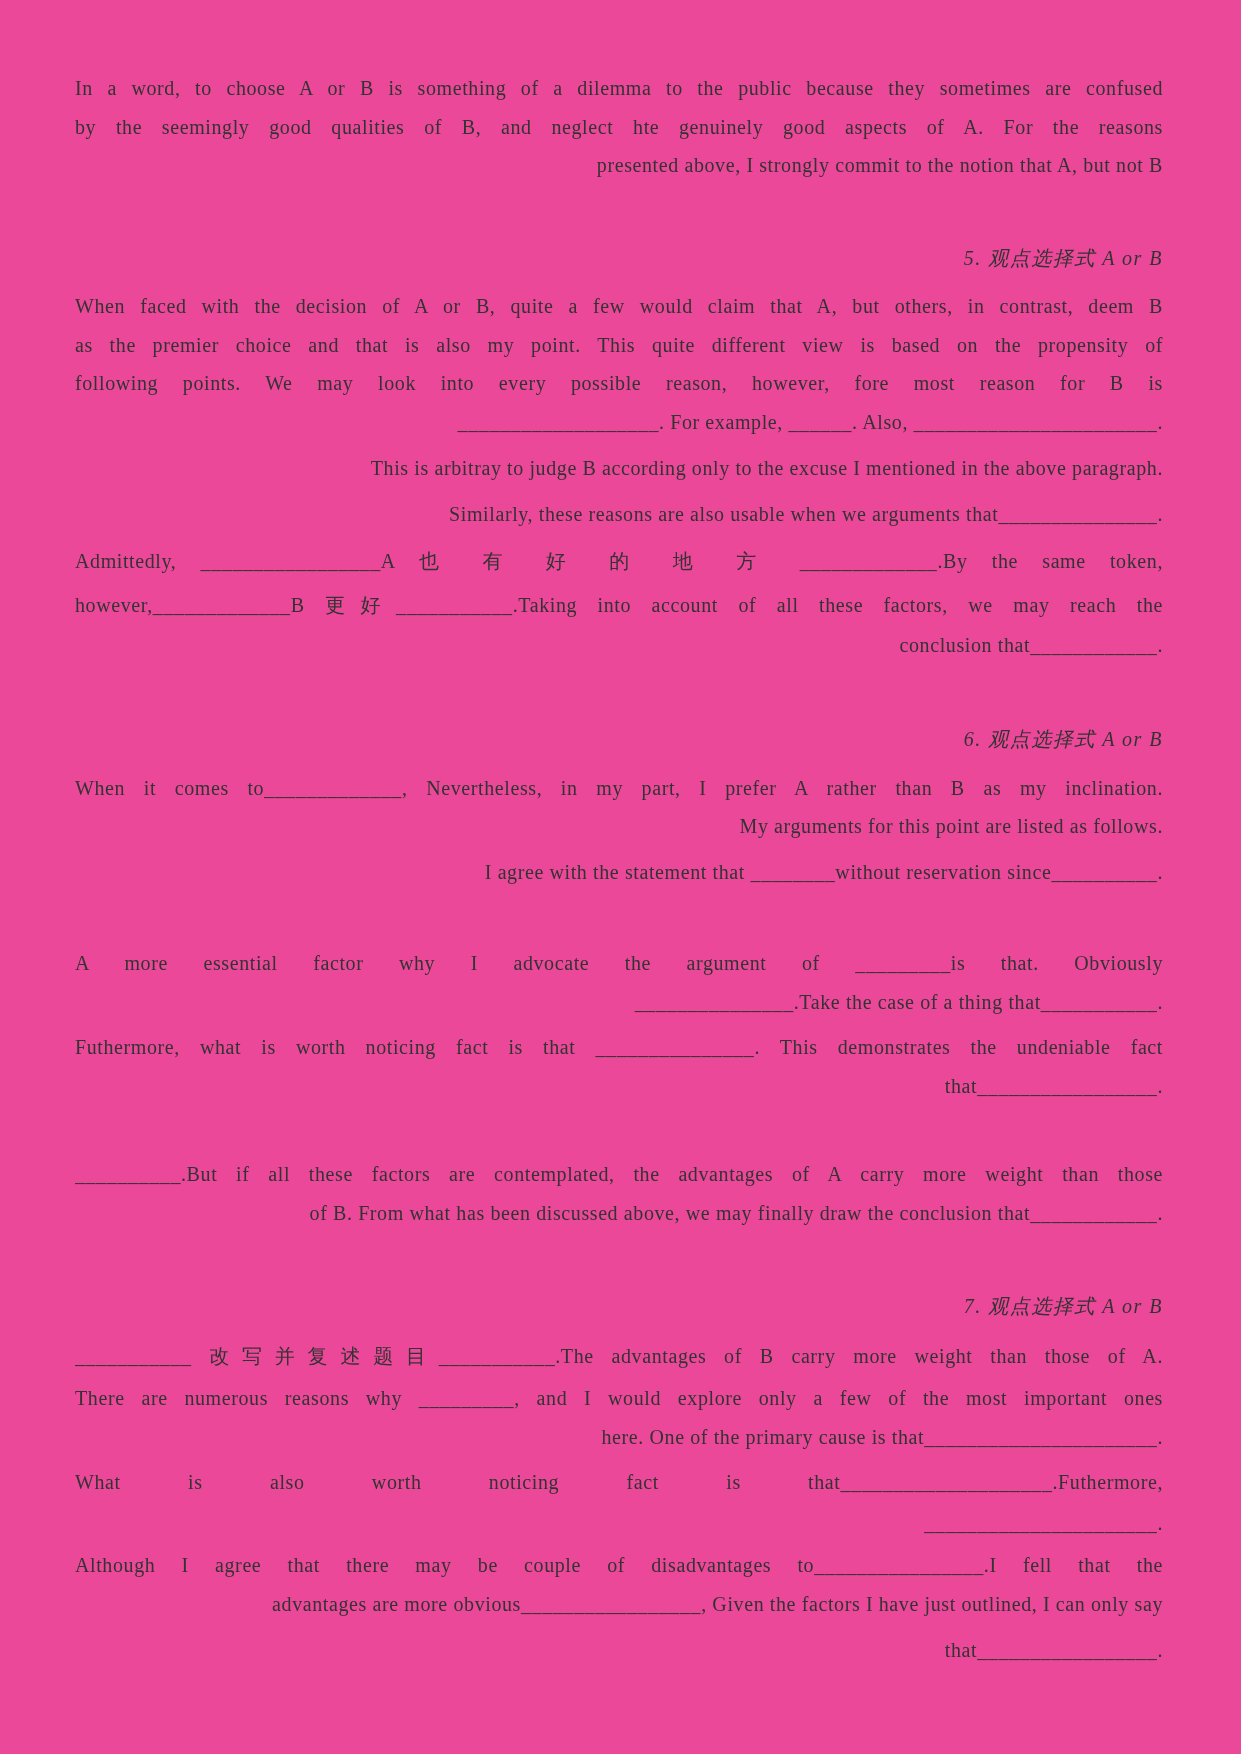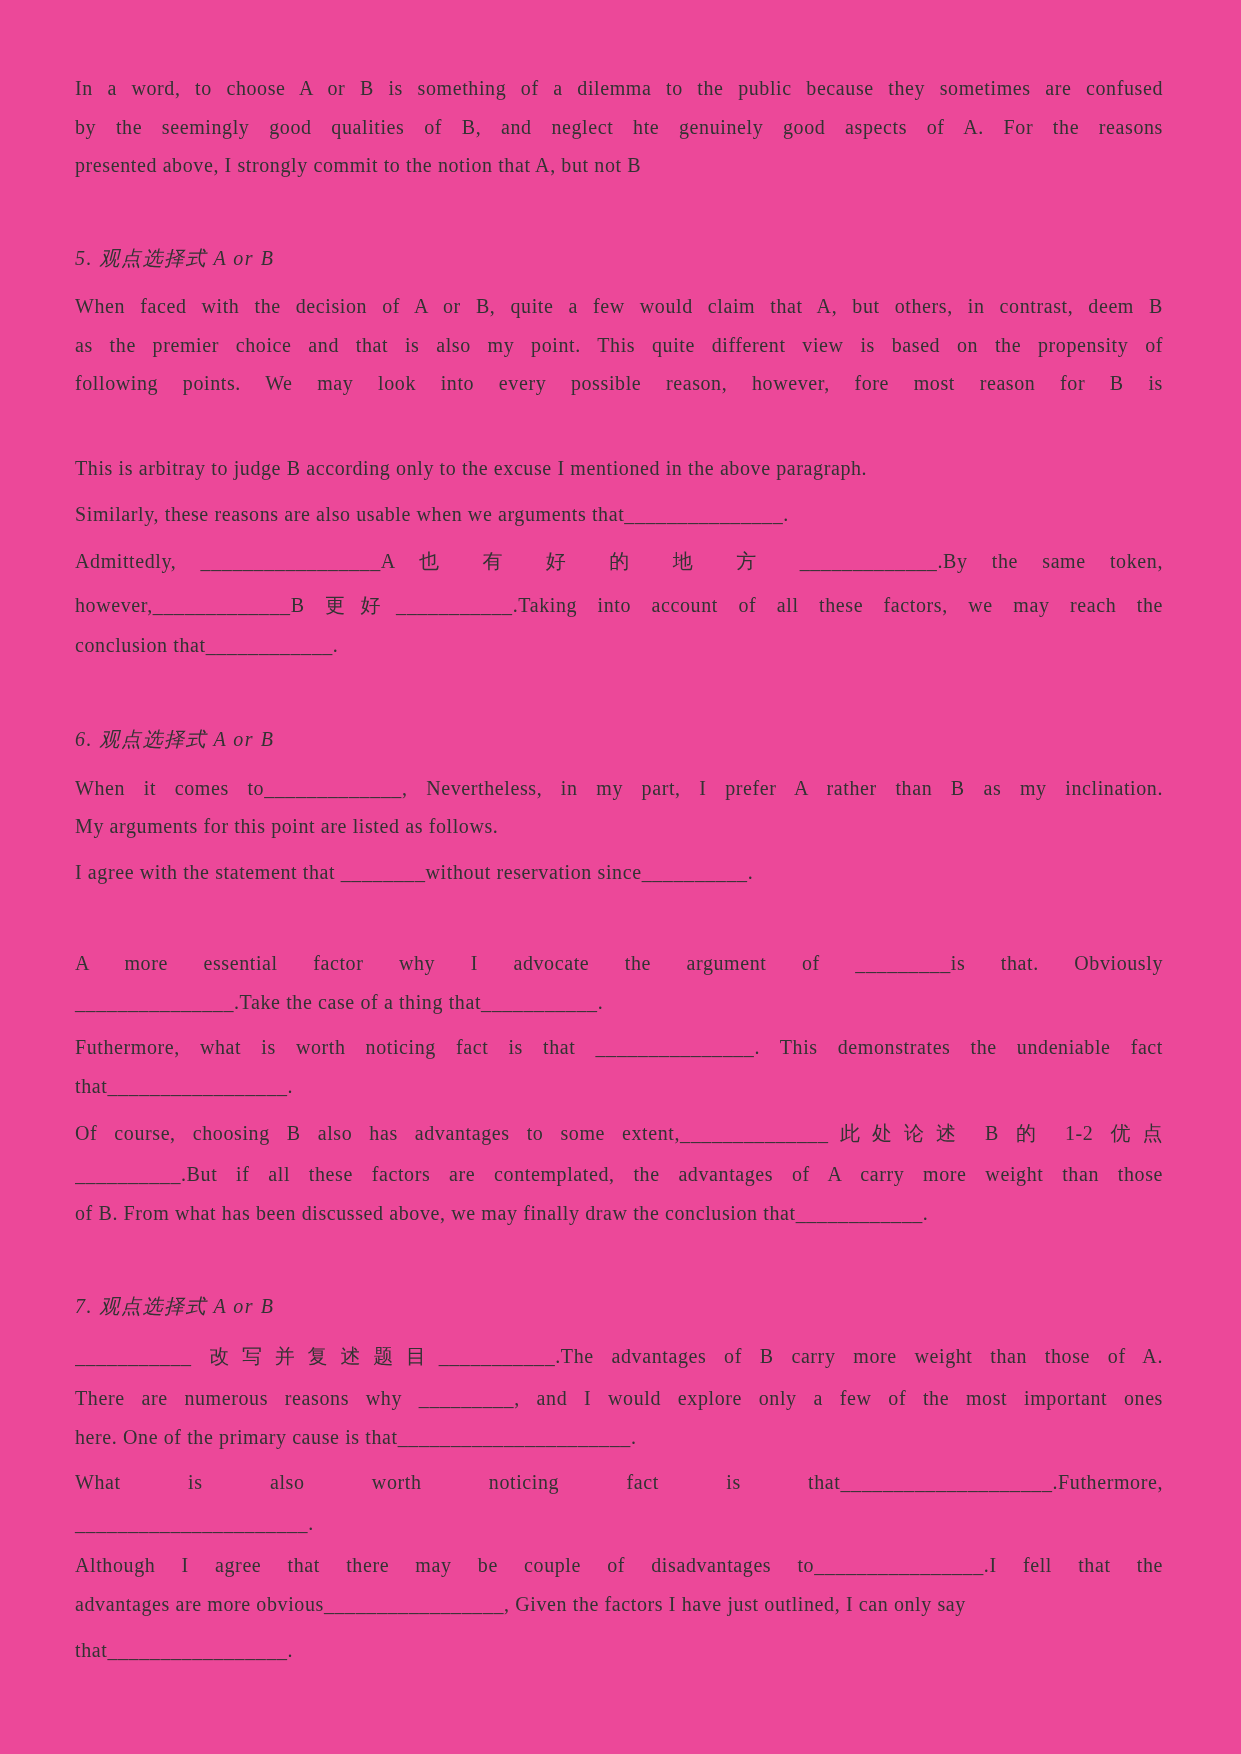--- a/index.html
+++ b/index.html
@@ -2,53 +2,53 @@
 <html><head>
 <meta charset="utf-8">
 <style>
   html, body { margin: 0; padding: 0; background: #ffffff; }
   body { width: 1241px; height: 1754px; position: relative; overflow: hidden; }
   .page { position: absolute; left: 0; top: 0; width: 1241px; height: 1754px; background: #ec4899; }
   .ln {
     position: absolute; left: 75px; width: 1088px;
     font-family: "Liberation Serif", "DejaVu Serif", serif;
     font-size: 20px; line-height: 24px; color: #333333;
-    white-space: nowrap; letter-spacing: 0.6px;
+    white-space: nowrap; letter-spacing: 0.6px; text-align: right;
   }
   .j { text-align: justify; text-align-last: justify; white-space: normal; height: 24px; overflow: hidden; }
   .h { letter-spacing: 1.5px; font-style: italic; }
 </style>
 </head>
 <body>
 
 <div class="page">
 
   <div class="ln j" style="top:76px">In a word, to choose A or B is something of a dilemma to the public because they sometimes are confused</div>
   <div class="ln j" style="top:115px">by the seemingly good qualities of B, and neglect hte genuinely good aspects of A. For the reasons</div>
   <div class="ln" style="top:153px">presented above, I strongly commit to the notion that A, but not B</div>
 
   <div class="ln h" style="top:246px">5. 观点选择式 A or B</div>
   <div class="ln j" style="top:294px">When faced with the decision of A or B, quite a few would claim that A, but others, in contrast, deem B</div>
   <div class="ln j" style="top:333px">as the premier choice and that is also my point. This quite different view is based on the propensity of</div>
   <div class="ln j" style="top:371px">following points. We may look into every possible reason, however, fore most reason for B is</div>
+  <div class="ln" style="top:410px">___________________. For example, ______. Also, _______________________.</div>
   <div class="ln" style="top:456px">This is arbitray to judge B according only to the excuse I mentioned in the above paragraph.</div>
   <div class="ln" style="top:502px">Similarly, these reasons are also usable when we arguments that_______________.</div>
   <div class="ln j" style="top:549px">Admittedly, _________________A 也 有 好 的 地 方 _____________.By the same token,</div>
   <div class="ln j" style="top:593px">however,_____________B 更好___________.Taking into account of all these factors, we may reach the</div>
   <div class="ln" style="top:633px">conclusion that____________.</div>
 
   <div class="ln h" style="top:727px">6. 观点选择式 A or B</div>
   <div class="ln j" style="top:776px">When it comes to_____________, Nevertheless, in my part, I prefer A rather than B as my inclination.</div>
   <div class="ln" style="top:814px">My arguments for this point are listed as follows.</div>
   <div class="ln" style="top:860px">I agree with the statement that ________without reservation since__________.</div>
   <div class="ln j" style="top:951px">A more essential factor why I advocate the argument of _________is that. Obviously</div>
   <div class="ln" style="top:990px">_______________.Take the case of a thing that___________.</div>
   <div class="ln j" style="top:1035px">Futhermore, what is worth noticing fact is that _______________. This demonstrates the undeniable fact</div>
   <div class="ln" style="top:1074px">that_________________.</div>
-  <div class="ln j" style="top:1121px">Of course, choosing B also has advantages to some extent,______________此处论述 B 的 1-2 优点</div>
   <div class="ln j" style="top:1162px">__________.But if all these factors are contemplated, the advantages of A carry more weight than those</div>
   <div class="ln" style="top:1201px">of B. From what has been discussed above, we may finally draw the conclusion that____________.</div>
 
   <div class="ln h" style="top:1294px">7. 观点选择式 A or B</div>
   <div class="ln j" style="top:1344px">___________ 改写并复述题目___________.The advantages of B carry more weight than those of A.</div>
   <div class="ln j" style="top:1386px">There are numerous reasons why _________, and I would explore only a few of the most important ones</div>
   <div class="ln" style="top:1425px">here. One of the primary cause is that______________________.</div>
   <div class="ln j" style="top:1470px">What is also worth noticing fact is that____________________.Futhermore,</div>
   <div class="ln" style="top:1511px">______________________.</div>
   <div class="ln j" style="top:1553px">Although I agree that there may be couple of disadvantages to________________.I fell that the</div>

